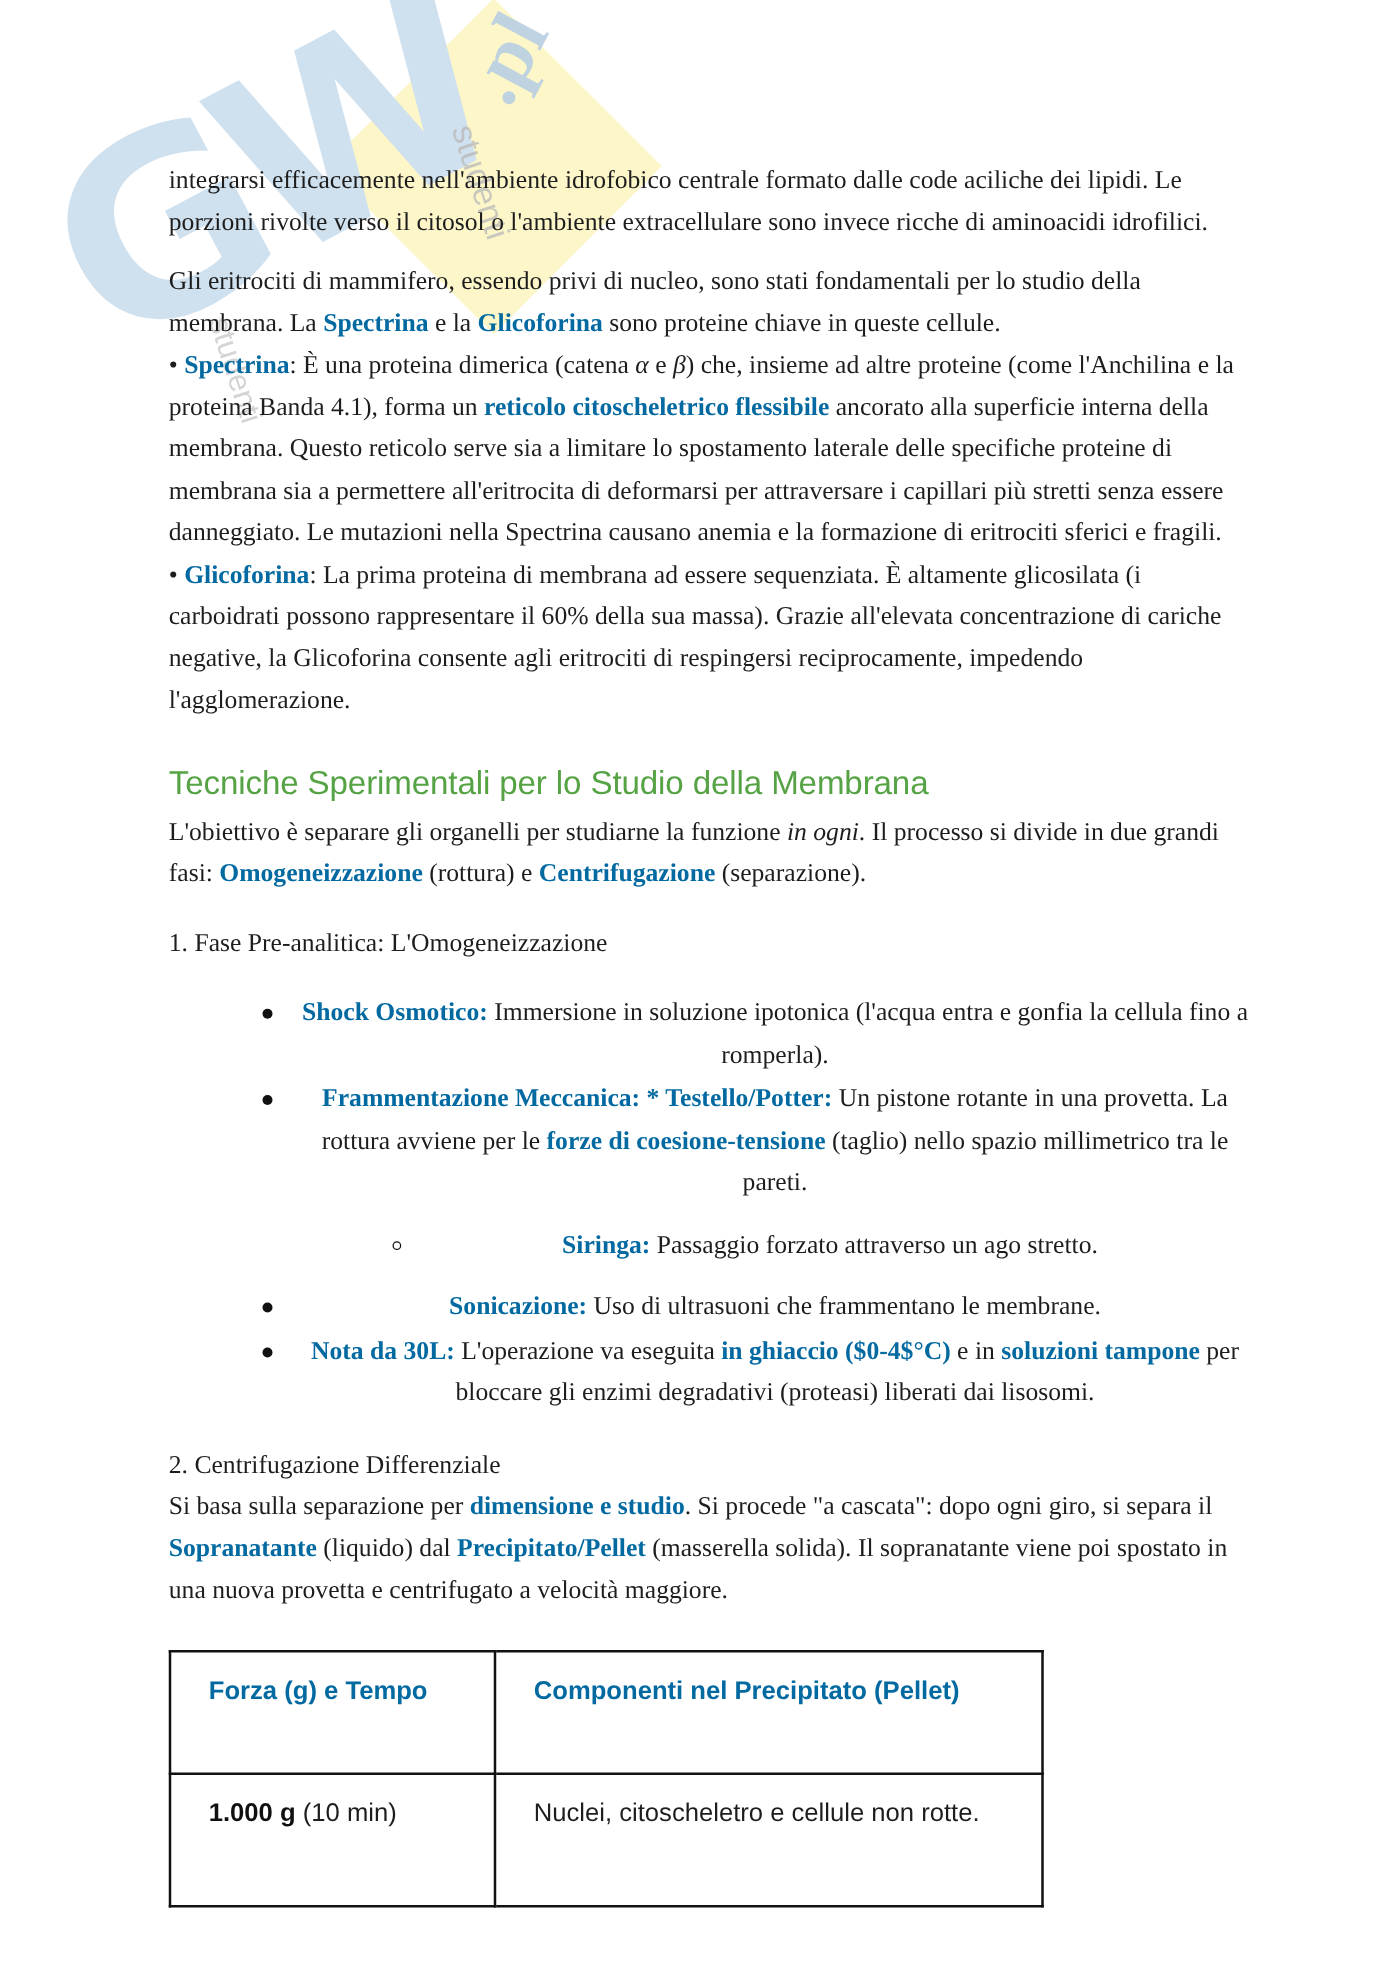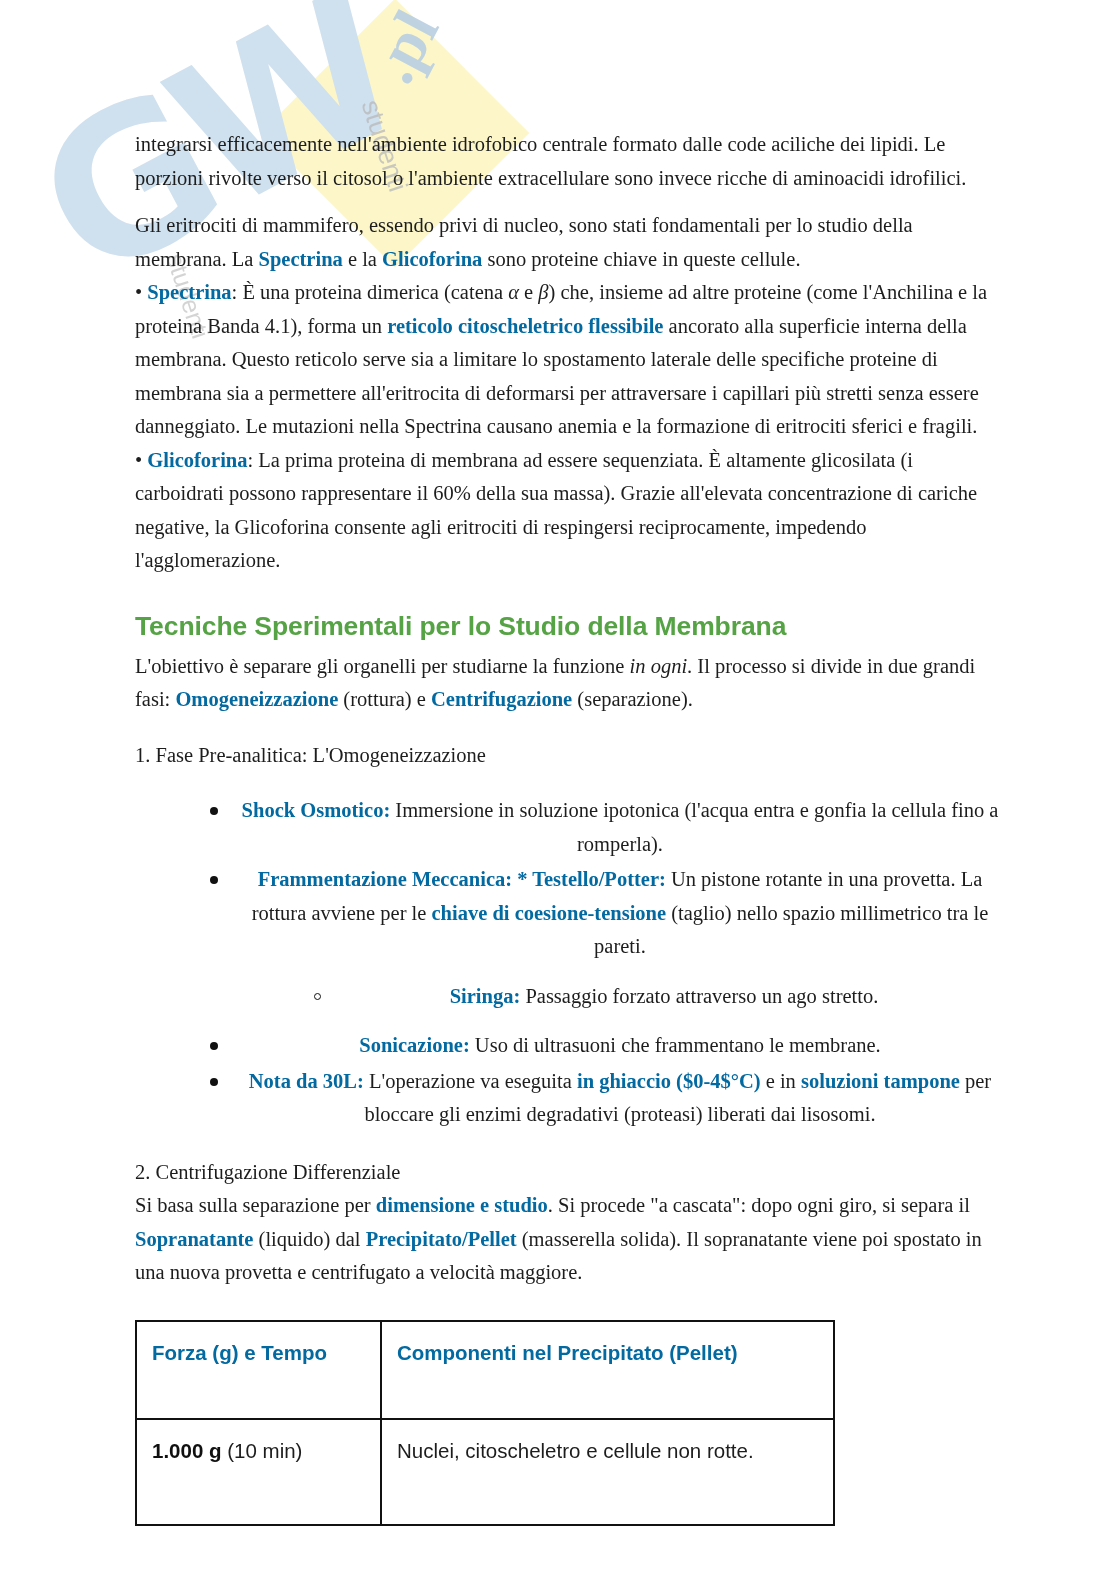--- a/index.html
+++ b/index.html
@@ -106,21 +106,21 @@
     font-family: Liberation Serif, serif;
   }
   .para { margin-bottom: 0; }
   .gap-sm { height: 14px; }
   .gap-md { height: 22px; }
   .gap-lg { height: 30px; }
 
   h2.section-heading {
     margin: 0;
     font-size: 26.5px;
-    font-weight: bold;
+    font-weight: normal;
     line-height: 36px;
     color: #55a344;
     letter-spacing: -0.1px;
   }
 
   b, strong { font-weight: bold; color: #0369a1; }
   i, em { font-style: italic; }
 
   ul.bullets {
     margin: 0;
@@ -167,21 +167,21 @@
 
   
   table.data-table {
     border-collapse: collapse;
     width: 700px;
     margin: 0;
     table-layout: fixed;
   }
   table.data-table td {
     border: 2px solid #111111;
-    padding: 16px 14px 0 15px;
+    padding: 16px 14px 0 30px;
     vertical-align: top;
     font-size: 20.5px;
     line-height: 30px;
     color: #1d1d1d;
   }
   table.data-table td.col-a { width: 214px; }
   table.data-table tr.header-row td { height: 80px; }
   table.data-table tr.body-row td { height: 88px; }
   .cell-strong { font-weight: bold; color: #101010; }
 </style>
@@ -220,21 +220,21 @@
     <p class="para"><span>L'obiettivo è separare gli organelli per studiarne la funzione </span><i>in ogni</i><span>. Il processo si divide in due grandi fasi: </span><b>Omogeneizzazione</b><span> (rottura) e </span><b>Centrifugazione</b><span> (separazione).</span></p>
 
     <div class="gap-md"></div>
 
     <p class="para"><span>1. Fase Pre-analitica: L'Omogeneizzazione</span></p>
 
     <div class="gap-md"></div>
 
     <ul class="bullets">
       <li><b>Shock Osmotico:</b><span> Immersione in soluzione ipotonica (l'acqua entra e gonfia la cellula fino a romperla).</span></li>
-      <li><b>Frammentazione Meccanica: * Testello/Potter:</b><span> Un pistone rotante in una provetta. La rottura avviene per le </span><b>chiave di coesione-tensione</b><span> (taglio) nello spazio millimetrico tra le pareti.</span>
+      <li><b>Frammentazione Meccanica: * Testello/Potter:</b><span> Un pistone rotante in una provetta. La rottura avviene per le </span><b>forze di coesione-tensione</b><span> (taglio) nello spazio millimetrico tra le pareti.</span>
         <ul class="sub-bullets">
           <li><b>Siringa:</b><span> Passaggio forzato attraverso un ago stretto.</span></li>
         </ul>
       </li>
       <li><b>Sonicazione:</b><span> Uso di ultrasuoni che frammentano le membrane.</span></li>
       <li><b>Nota da 30L:</b><span> L'operazione va eseguita </span><b>in ghiaccio ($0-4$°C)</b><span> e in </span><b>soluzioni tampone</b><span> per bloccare gli enzimi degradativi (proteasi) liberati dai lisosomi.</span></li>
     </ul>
 
     <div class="gap-md"></div>
 

